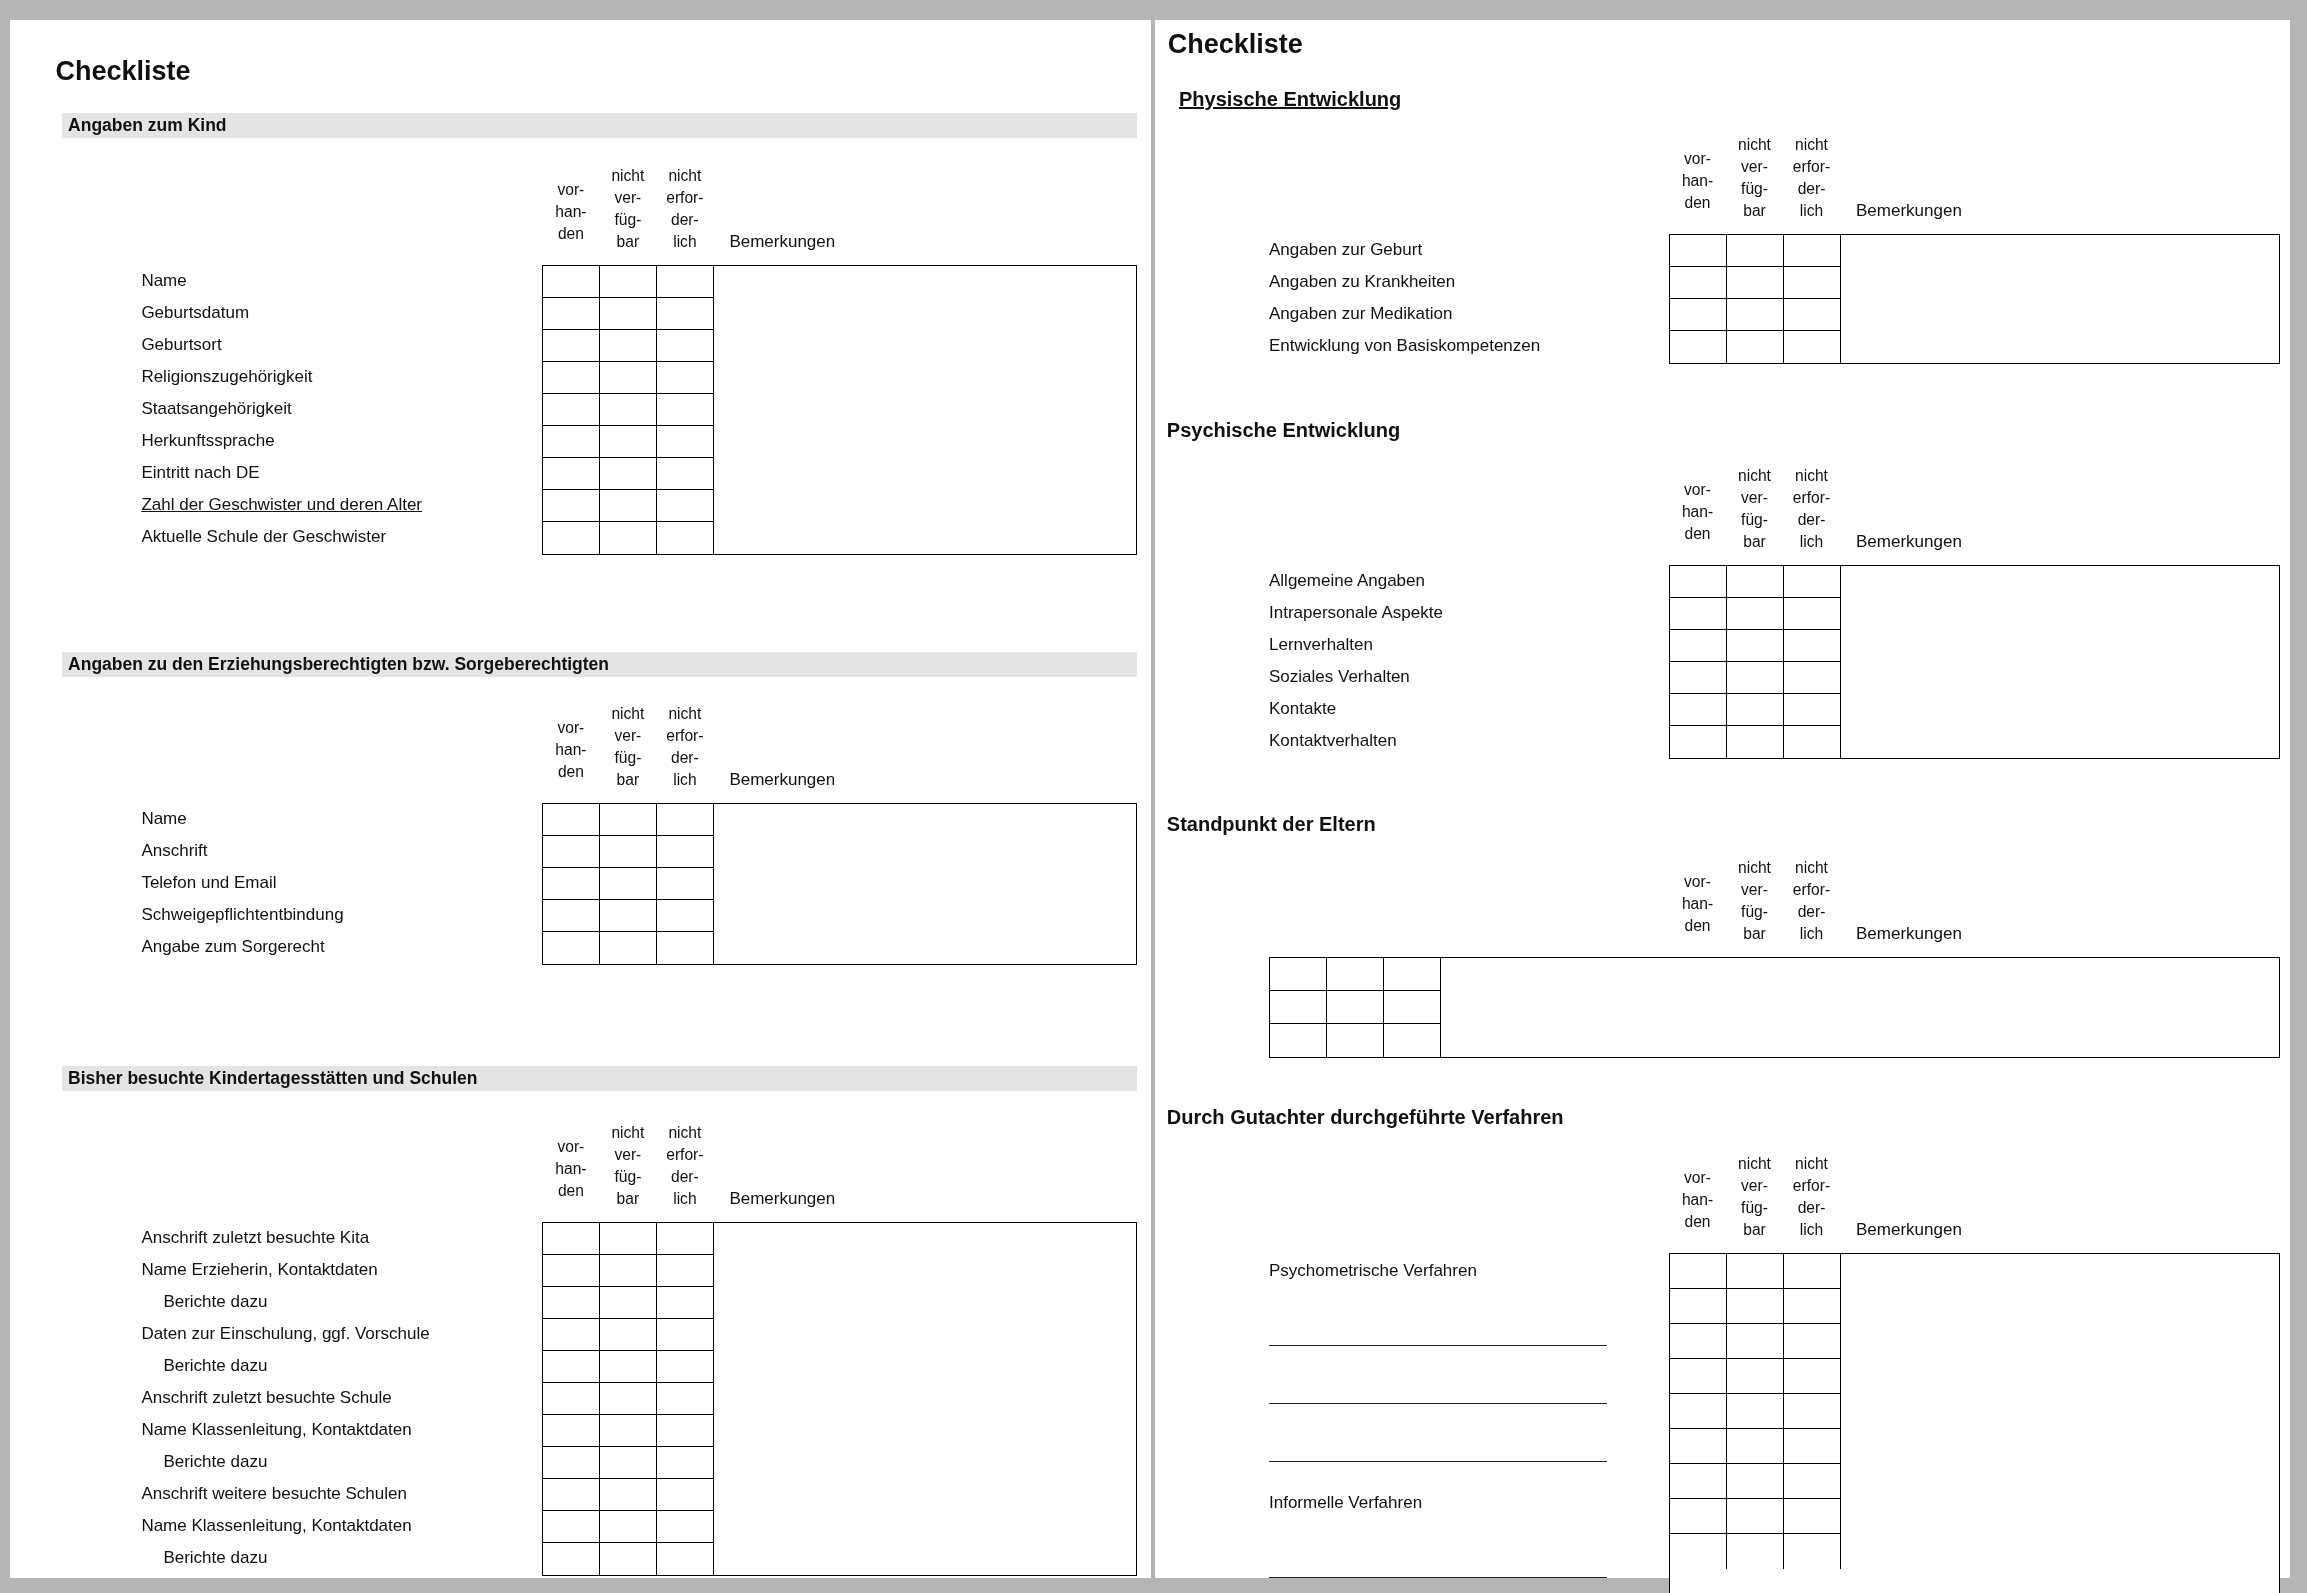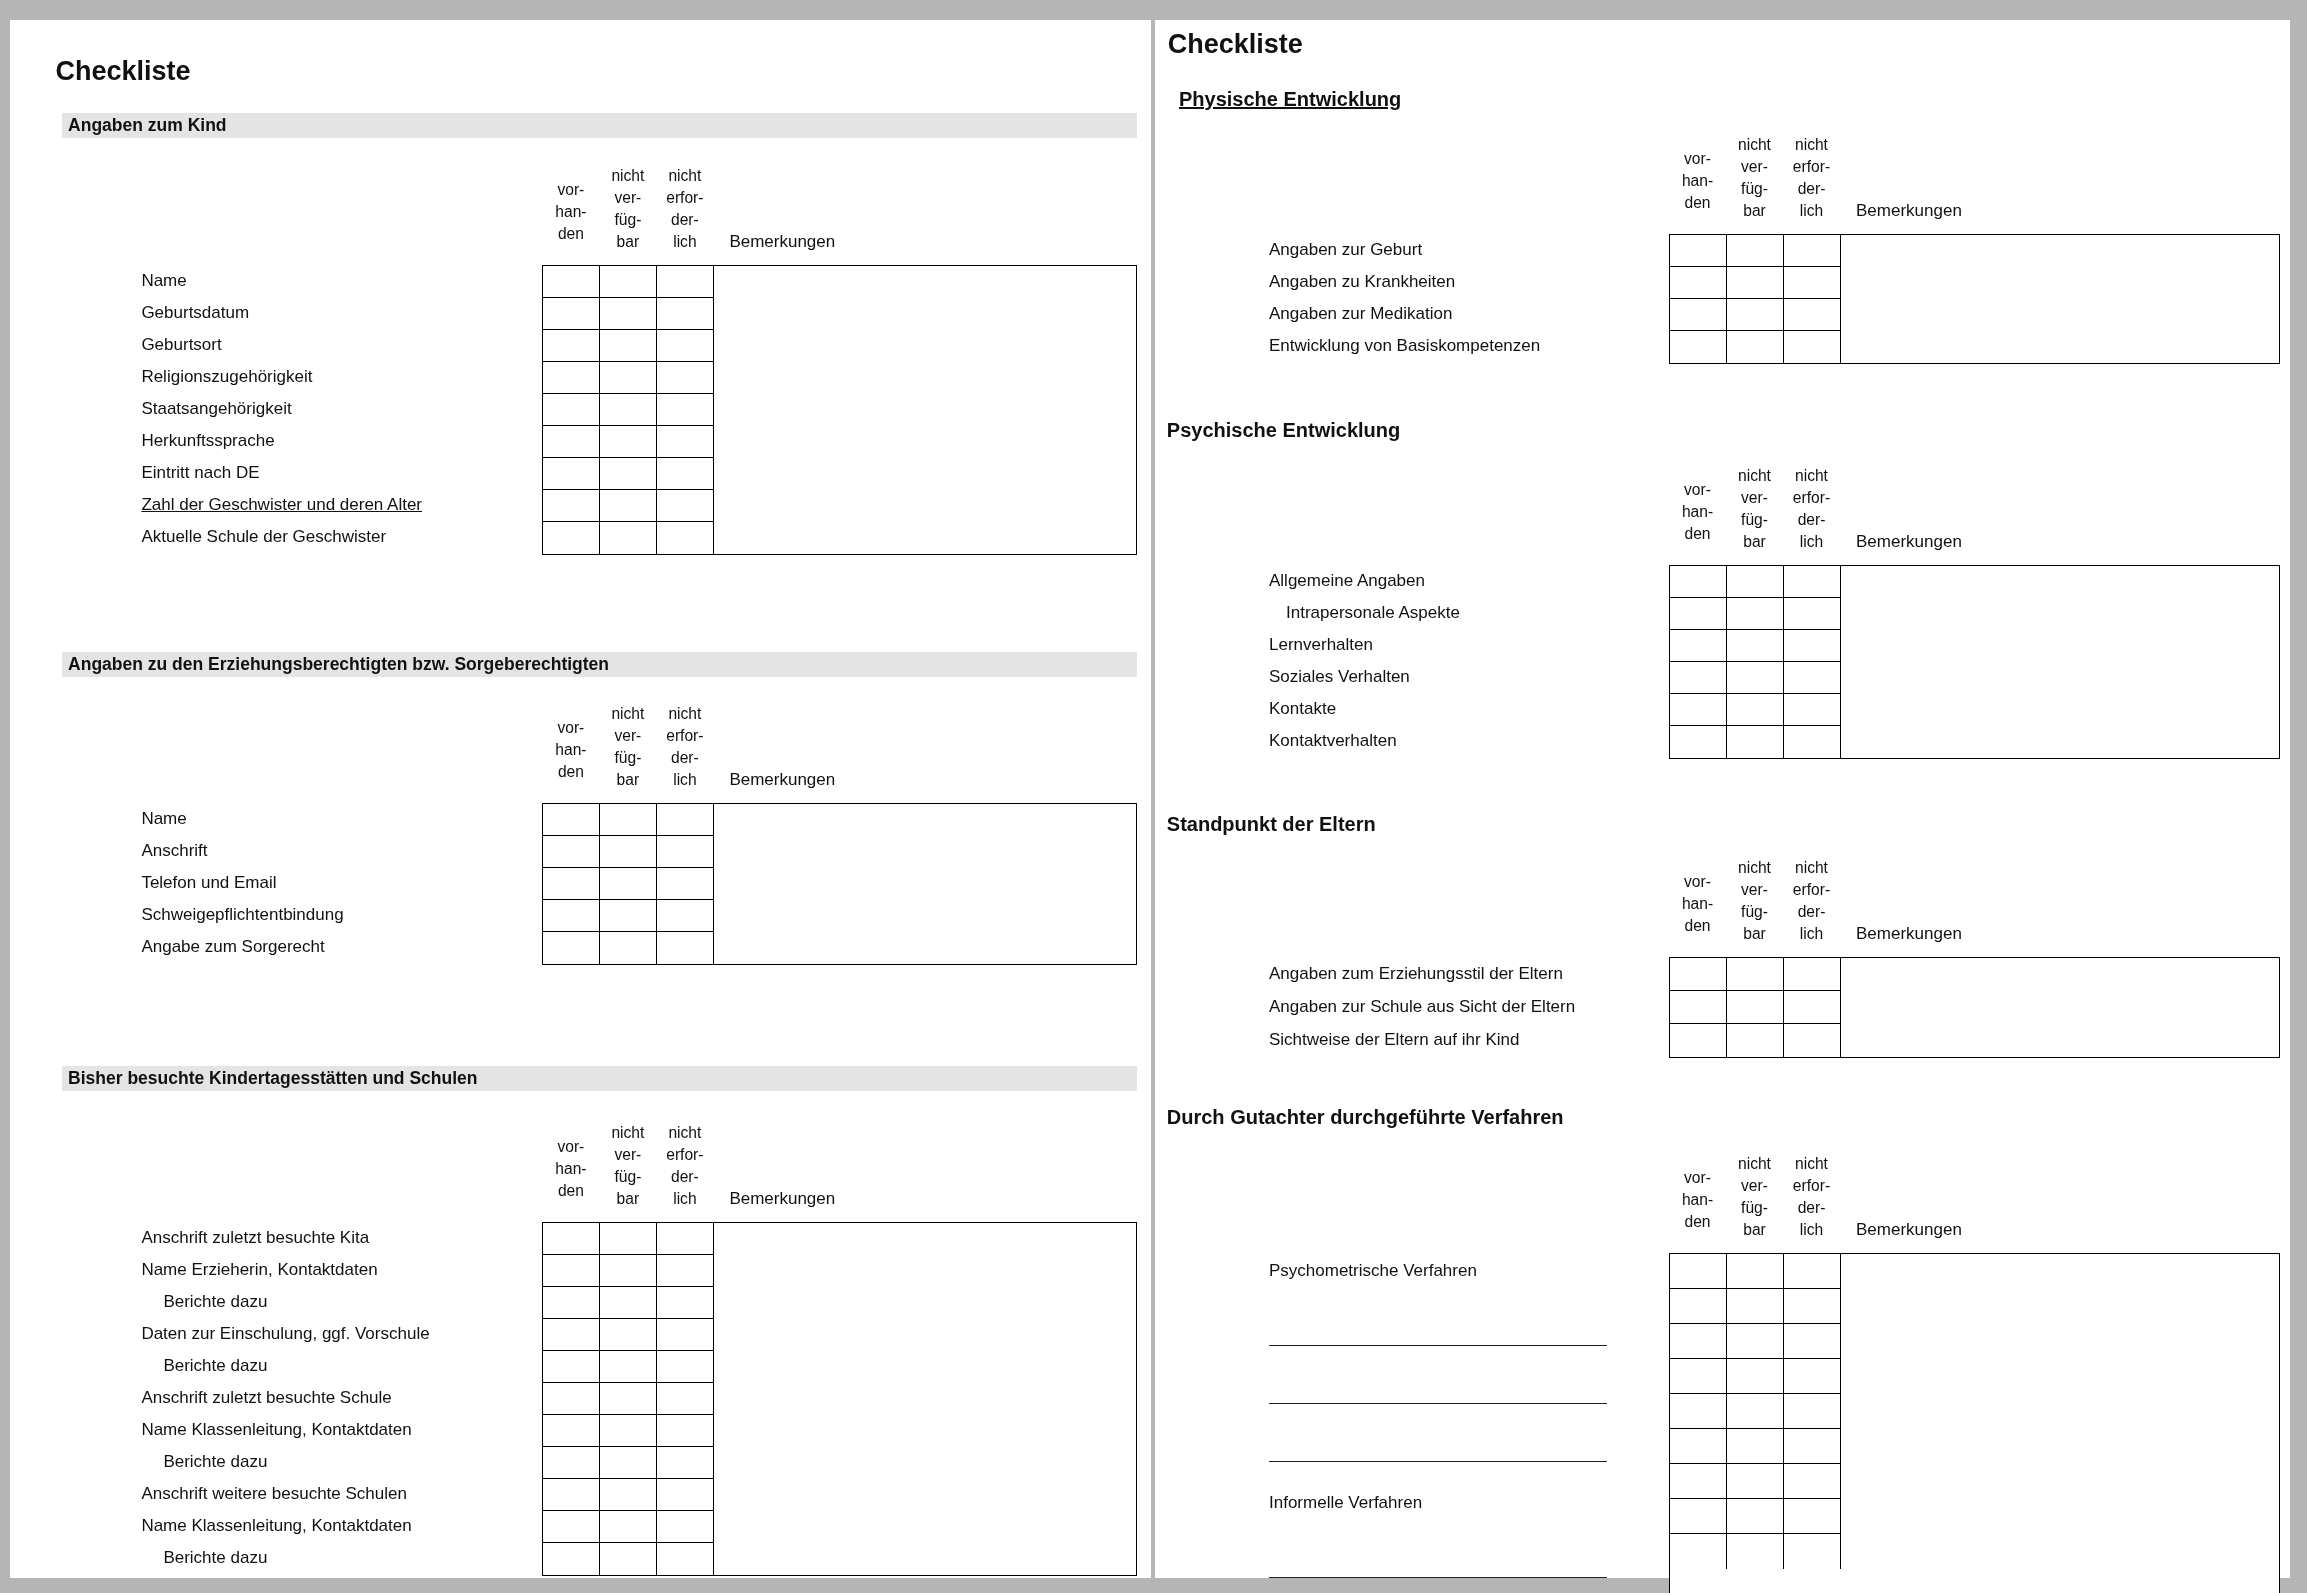--- a/index.html
+++ b/index.html
@@ -349,21 +349,21 @@
             <div>der-</div>
             <div>lich</div>
           </div>
           <div class="hbem">Bemerkungen</div>
         </div>
         <div class="tbody">
           <div class="labels" style="width: 400px;">
             <div class="lbl" style="height: 32px;">
               <span>Allgemeine Angaben</span>
             </div>
-            <div class="lbl" style="height: 32px; margin-left: 17px;">
+            <div class="lbl" style="height: 32px;">
               <span>Intrapersonale Aspekte</span>
             </div>
             <div class="lbl" style="height: 32px;">
               <span>Lernverhalten</span>
             </div>
             <div class="lbl" style="height: 32px;">
               <span>Soziales Verhalten</span>
             </div>
             <div class="lbl" style="height: 32px;">
               <span>Kontakte</span>
@@ -411,31 +411,20 @@
           </div>
           <div class="hcol" style="width: 57px;">
             <div>nicht</div>
             <div>erfor-</div>
             <div>der-</div>
             <div>lich</div>
           </div>
           <div class="hbem">Bemerkungen</div>
         </div>
         <div class="tbody">
-          <div class="labels" style="width: 400px;">
-            <div class="lbl" style="height: 33px;">
-              <span>Angaben zum Erziehungsstil der Eltern</span>
-            </div>
-            <div class="lbl" style="height: 33px;">
-              <span>Angaben zur Schule aus Sicht der Eltern</span>
-            </div>
-            <div class="lbl" style="height: 33px;">
-              <span>Sichtweise der Eltern auf ihr Kind</span>
-            </div>
-          </div>
           <div class="grid" style="flex: 1 1 auto; grid-template-columns: 57px 57px 57px 1fr; grid-template-rows: repeat(3, 33px);">
             <div class="bem-cell" style="grid-row: 1 / 4;"></div>
             <div class="cell"></div>
             <div class="cell"></div>
             <div class="cell"></div>
             <div class="cell"></div>
             <div class="cell"></div>
             <div class="cell"></div>
             <div class="cell lastrow"></div>
             <div class="cell lastrow"></div>

